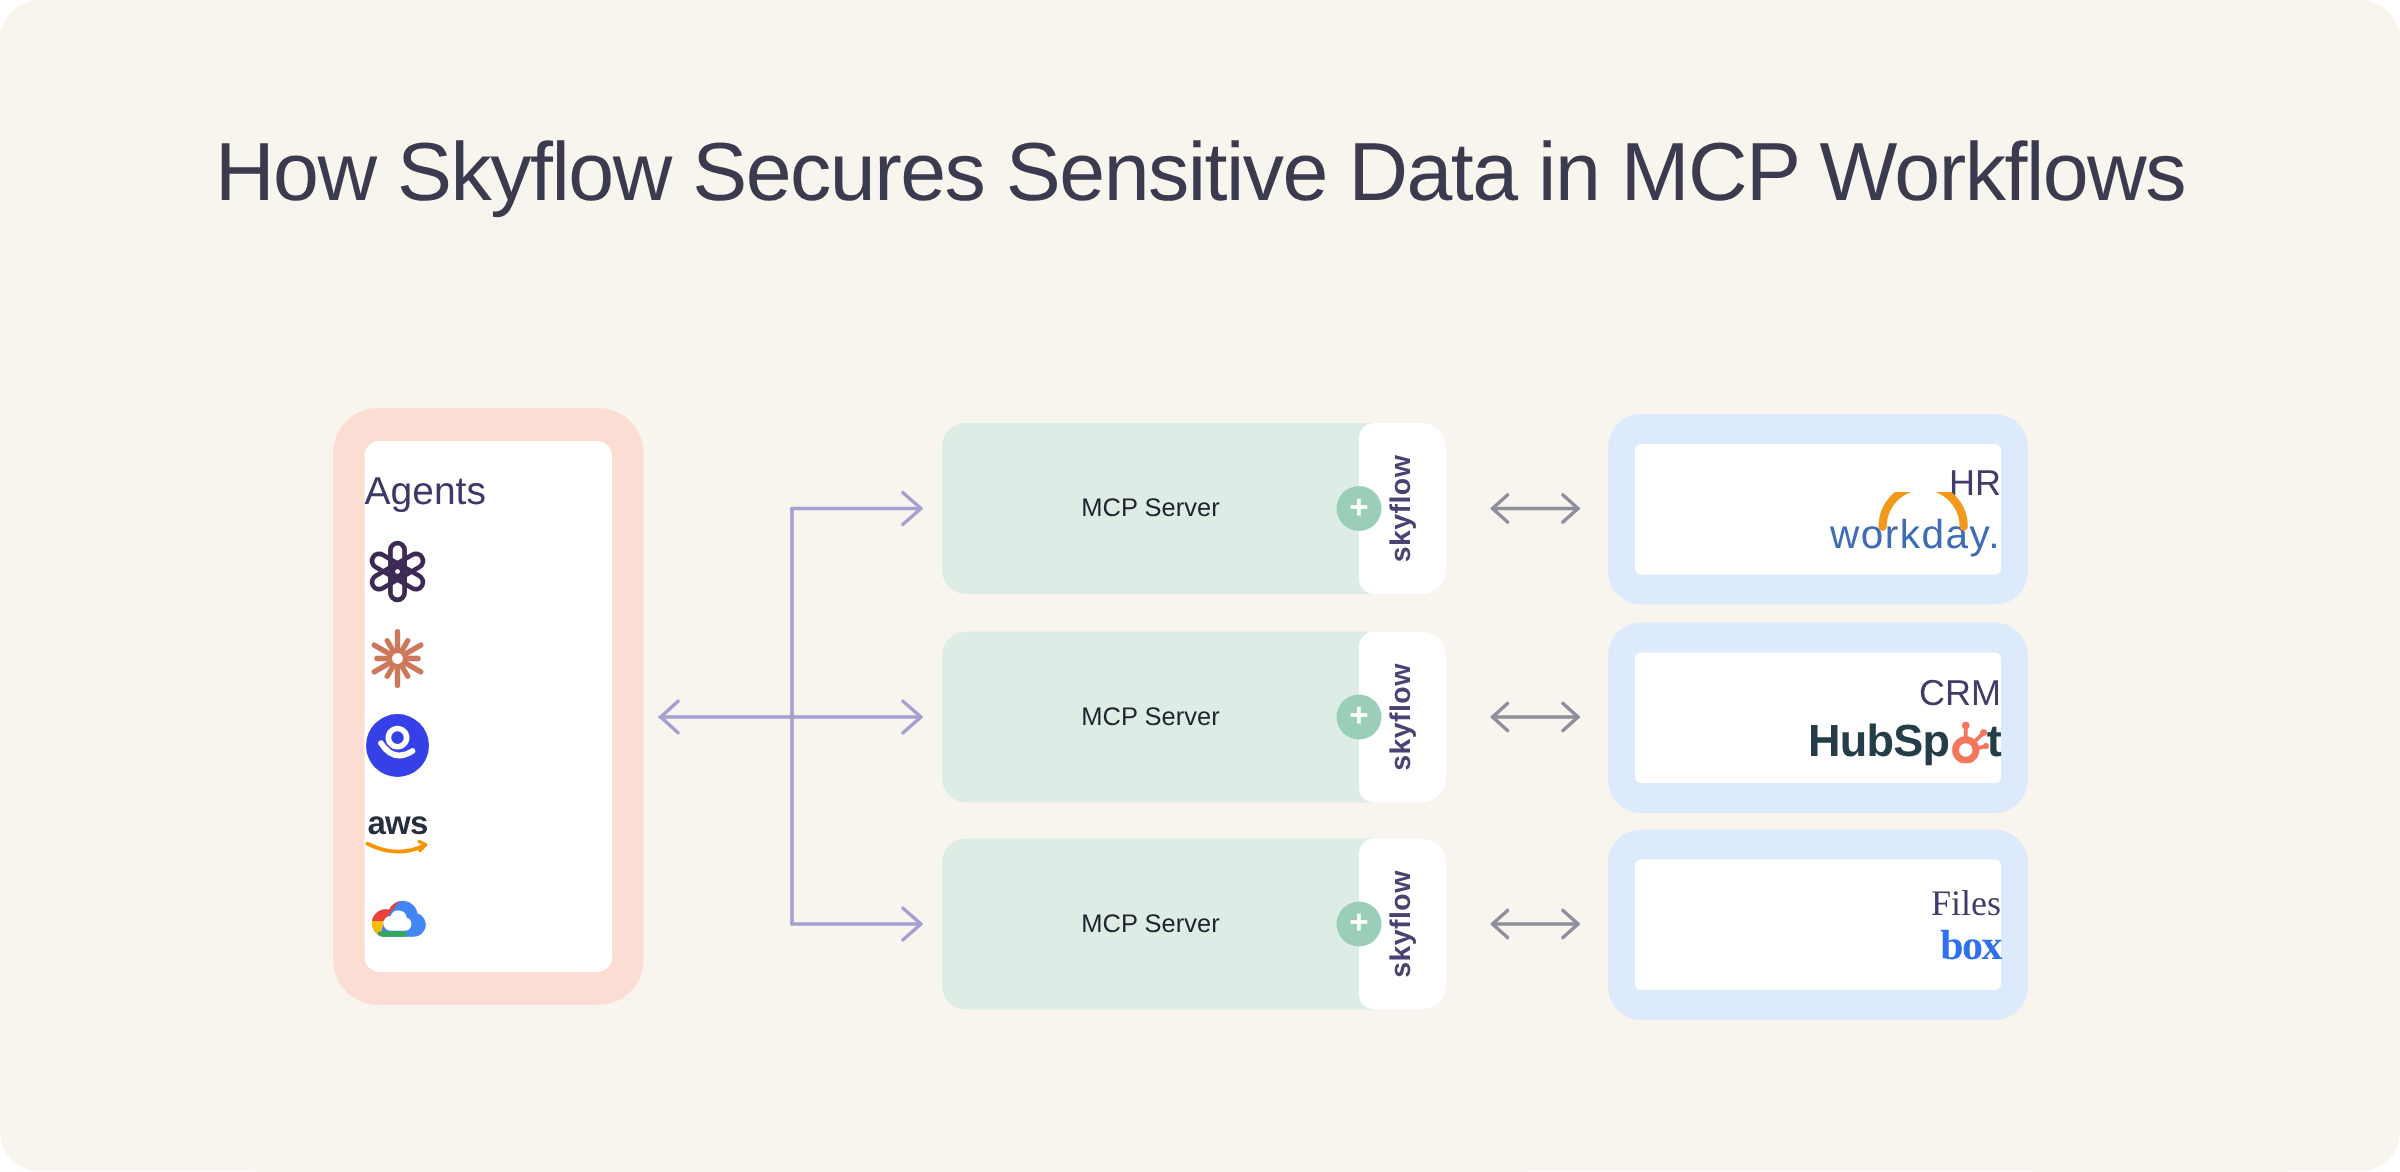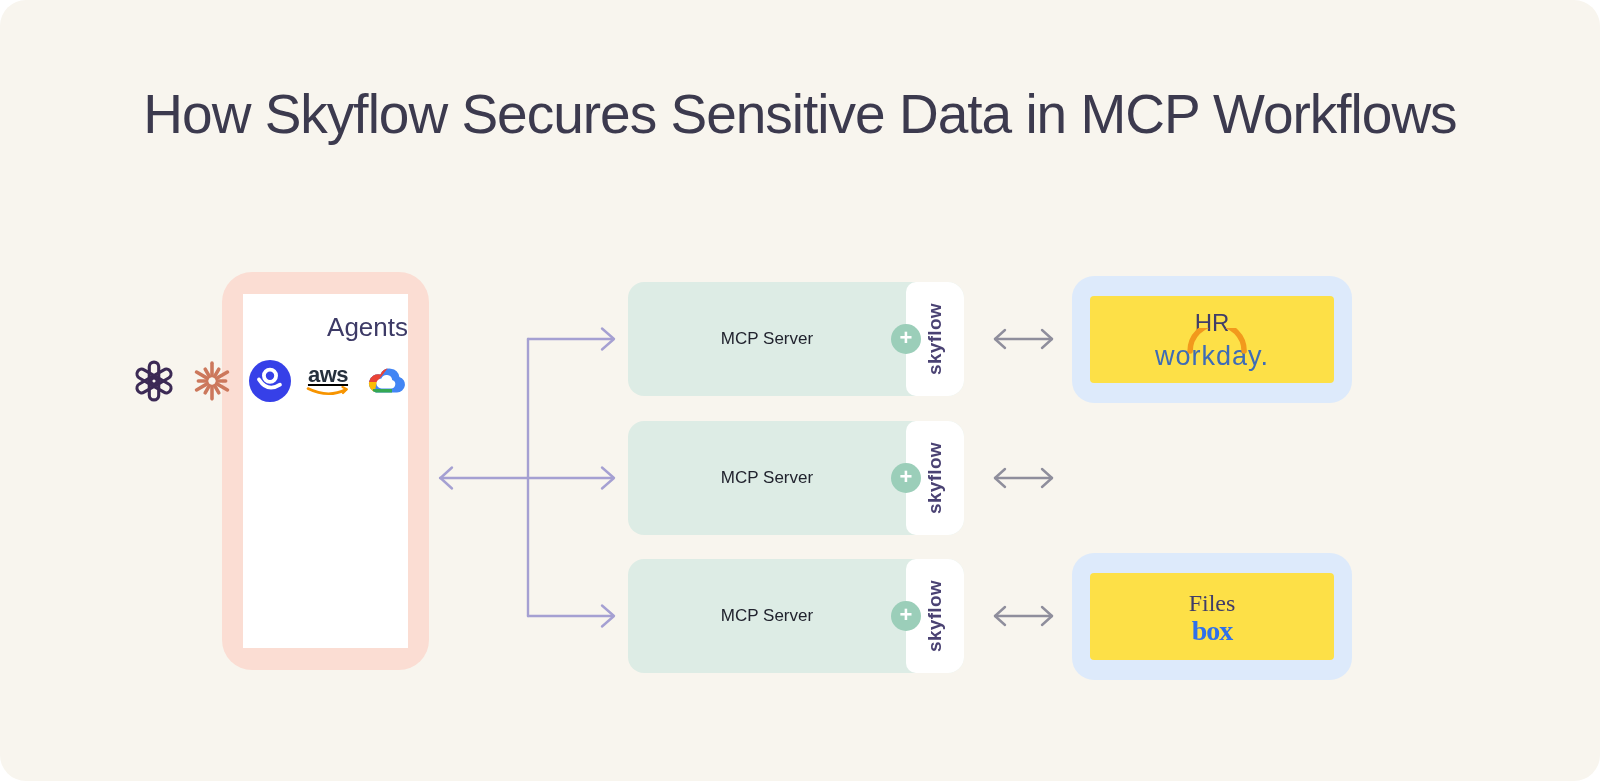--- a/index.html
+++ b/index.html
@@ -13,26 +13,26 @@
     text-align:center; font-size:55px; font-weight:500;
     color:#3c3a4e; letter-spacing:-1px;margin-top:40px;
   }
   
   .agents-outer {
     position:absolute; left:222px; top:272px; width:207px; height:398px;
     background:#fbddd3; border-radius:30px;
   }
   .agents-inner {
     position:absolute; left:21px; right:21px; top:22px; bottom:22px;
-    background:#ffffff; border-radius:0;
-    display:flex; flex-direction:column; align-items:flex-end; padding-top:18px;
+    background:#ffffff; border-radius:10px;
+    display:flex; flex-direction:column; align-items:flex-start; padding-top:18px;
     box-sizing:border-box;
   }
   .agents-label { font-size:26px; font-weight:500; color:#3d3a66; }
-  .agents-icons { display:flex; align-items:center; gap:14px; margin-top:16px;text-decoration:underline; }
+  .agents-icons { display:flex; flex-direction:column; align-items:center; gap:14px; margin-top:16px; }
   .agent-icon { width:44px; height:44px; display:flex; align-items:center; justify-content:center; }
   .aws-wrap { display:flex; flex-direction:column; align-items:center; line-height:1; }
   .aws-text { font-size:22px; font-weight:700; color:#26303d; letter-spacing:-0.5px; }
   
   .mcp-box {
     position:absolute; left:628px; width:336px; height:114px;
     background:#ddece5; border-radius:16px; z-index:2;
   }
   .mcp-r0 { top:282px; } .mcp-r1 { top:421px; } .mcp-r2 { top:559px; }
   .mcp-label {
@@ -56,22 +56,22 @@
     text-align:center;
   }
   
   .dest-outer {
     position:absolute; left:1072px; width:280px; height:127px;
     background:#ddeafb; border-radius:22px; z-index:2;
   }
   .dest-r0 { top:276px; } .dest-r1 { top:415px; } .dest-r2 { top:553px;font-family:Liberation Serif, serif; }
   .dest-inner {
     position:absolute; left:18px; right:18px; top:20px; bottom:20px;
-    background:#fde047; border-radius:4px;
-    display:flex; flex-direction:column; align-items:center; justify-content:center;
+    background:#ffffff; border-radius:4px;
+    display:flex; flex-direction:column; align-items:flex-end; justify-content:center;
   }
   .dest-category { font-size:24px; font-weight:500; color:#403d69; line-height:1.15; }
   .workday-logo { position:relative; margin-top:6px; line-height:1; }
   .workday-text { font-size:27px; font-weight:500; color:#3e6cb6; letter-spacing:1px; }
   .workday-arc { position:absolute; left:50%; top:-15px; transform:translateX(-42%); }
   .hubspot-logo { display:flex; align-items:flex-end; margin-top:3px; line-height:1; }
   .hubspot-text { font-size:30px; font-weight:700; color:#243d48; letter-spacing:-0.5px; line-height:0.9; }
   .hubspot-o { margin:0 -1px -1px -1px; }
   .box-logo { font-size:28px; font-weight:700; color:#2f70ec; line-height:0.85; letter-spacing:-1px; margin-top:2px; }
   
@@ -210,20 +210,42 @@
       <div class="dest-category">HR</div>
       <div class="workday-logo">
         <svg class="workday-arc" width="64" height="26" viewBox="0 0 64 26">
           <path d="M 5 23 A 27 27 0 0 1 59 23" fill="none" stroke="#f2991c" stroke-width="5.5" stroke-linecap="round"></path>
         </svg>
         <span class="workday-text">workday.</span>
       </div>
     </div>
   </div>
 
+  <div class="dest-outer dest-r1">
+    <div class="dest-inner">
+      <div class="dest-category">CRM</div>
+      <div class="hubspot-logo">
+        <span class="hubspot-text">HubSp</span>
+        <svg class="hubspot-o" width="27" height="29" viewBox="0 0 27 29">
+          <g stroke="#f4765c" fill="none">
+            <circle cx="11.5" cy="20" r="6.8" stroke-width="4.6"></circle>
+            <line x1="11.5" y1="13" x2="11.5" y2="5" stroke-width="2.6"></line>
+            <line x1="16.5" y1="15.2" x2="22.5" y2="9.5" stroke-width="2.6"></line>
+            <line x1="18.2" y1="19" x2="24.5" y2="17.6" stroke-width="2.6"></line>
+          </g>
+          <g fill="#f4765c" stroke="none">
+            <circle cx="11.5" cy="3.6" r="2.5"></circle>
+            <circle cx="23.4" cy="8.4" r="2.3"></circle>
+            <circle cx="25" cy="17.3" r="2"></circle>
+          </g>
+        </svg>
+        <span class="hubspot-text">t</span>
+      </div>
+    </div>
+  </div>
 
   <div class="dest-outer dest-r2">
     <div class="dest-inner">
       <div class="dest-category">Files</div>
       <div class="box-logo">box</div>
     </div>
   </div>
 
 </div>
 

